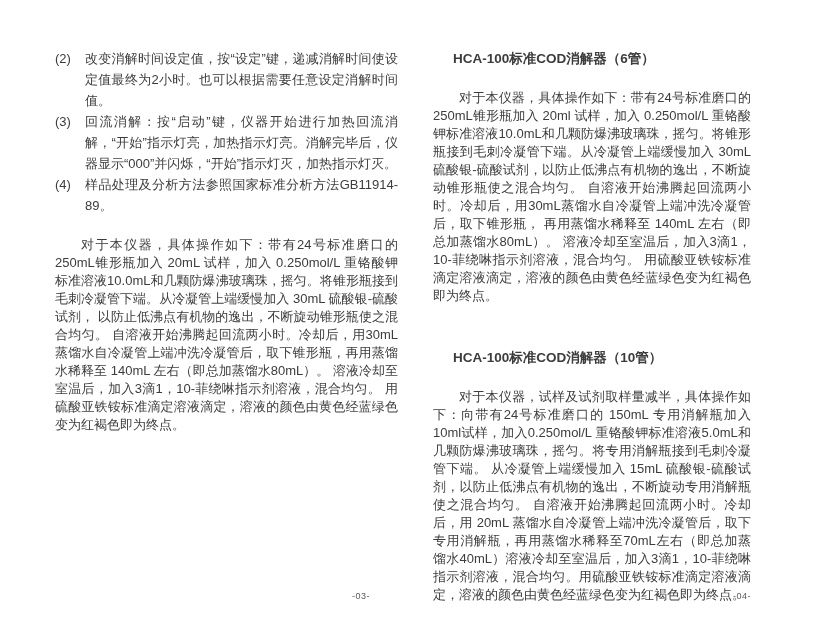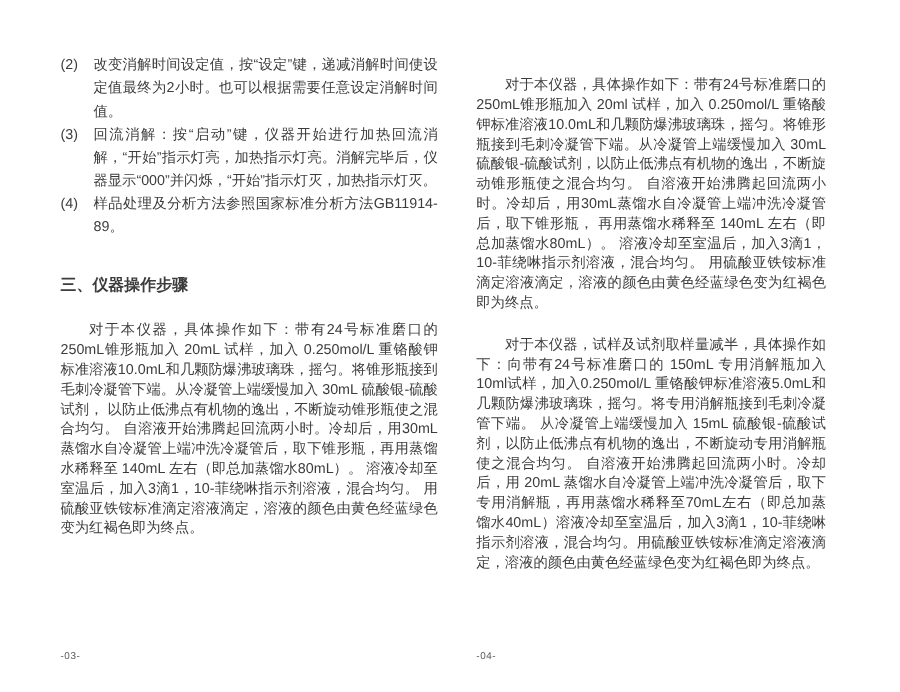--- a/index.html
+++ b/index.html
@@ -64,21 +64,21 @@
     text-align: justify;
     text-justify: inter-ideograph;
     text-indent: 26px;
   }
 
   .pagenum {
     position: absolute;
     top: 543px;
     left: 0;
     width: 100%;
-    text-align: left;
+    text-align: right;
     font-size: 9px;
     color: #595959;
     letter-spacing: 0.5px;
   }
   .page-left .pagenum { width: 315px; }
 </style>
 </head>
 <body>
 
 <div class="sheet">
@@ -93,32 +93,33 @@
       <div class="num-item">
         <span class="num">(3)</span>
         <span class="litext">回流消解：按“启动”键，仪器开始进行加热回流消解，“开始”指示灯亮，加热指示灯亮。消解完毕后，仪器显示“000”并闪烁，“开始”指示灯灭，加热指示灯灭。</span>
       </div>
       <div class="num-item">
         <span class="num">(4)</span>
         <span class="litext">样品处理及分析方法参照国家标准分析方法GB11914-89。</span>
       </div>
     </div>
 
-    <div class="section-heading">三、仪器操作步骤</div>
 
 
     <div class="body-par">对于本仪器，具体操作如下：带有24号标准磨口的250mL锥形瓶加入 20mL 试样，加入 0.250mol/L 重铬酸钾标准溶液10.0mL和几颗防爆沸玻璃珠，摇匀。将锥形瓶接到毛刺冷凝管下端。从冷凝管上端缓慢加入 30mL 硫酸银-硫酸试剂， 以防止低沸点有机物的逸出，不断旋动锥形瓶使之混合均匀。 自溶液开始沸腾起回流两小时。冷却后，用30mL蒸馏水自冷凝管上端冲洗冷凝管后，取下锥形瓶，再用蒸馏水稀释至 140mL 左右（即总加蒸馏水80mL）。 溶液冷却至室温后，加入3滴1，10-菲绕啉指示剂溶液，混合均匀。 用硫酸亚铁铵标准滴定溶液滴定，溶液的颜色由黄色经蓝绿色变为红褐色即为终点。</div>
 
     <div class="pagenum">-03-</div>
   </div>
 
   <div class="page page-right">
 
+    <div class="sub-heading first">HCA-100标准COD消解器（6管）</div>
 
     <div class="body-par">对于本仪器，具体操作如下：带有24号标准磨口的250mL锥形瓶加入 20ml 试样，加入 0.250mol/L 重铬酸钾标准溶液10.0mL和几颗防爆沸玻璃珠，摇匀。将锥形瓶接到毛刺冷凝管下端。从冷凝管上端缓慢加入 30mL 硫酸银-硫酸试剂，以防止低沸点有机物的逸出，不断旋动锥形瓶使之混合均匀。 自溶液开始沸腾起回流两小时。冷却后，用30mL蒸馏水自冷凝管上端冲洗冷凝管后，取下锥形瓶， 再用蒸馏水稀释至 140mL 左右（即总加蒸馏水80mL）。 溶液冷却至室温后，加入3滴1，10-菲绕啉指示剂溶液，混合均匀。 用硫酸亚铁铵标准滴定溶液滴定，溶液的颜色由黄色经蓝绿色变为红褐色即为终点。</div>
 
+    <div class="sub-heading second">HCA-100标准COD消解器（10管）</div>
 
     <div class="body-par">对于本仪器，试样及试剂取样量减半，具体操作如下：向带有24号标准磨口的 150mL 专用消解瓶加入10ml试样，加入0.250mol/L 重铬酸钾标准溶液5.0mL和几颗防爆沸玻璃珠，摇匀。将专用消解瓶接到毛刺冷凝管下端。 从冷凝管上端缓慢加入 15mL 硫酸银-硫酸试剂，以防止低沸点有机物的逸出，不断旋动专用消解瓶使之混合均匀。 自溶液开始沸腾起回流两小时。冷却后，用 20mL 蒸馏水自冷凝管上端冲洗冷凝管后，取下专用消解瓶，再用蒸馏水稀释至70mL左右（即总加蒸馏水40mL）溶液冷却至室温后，加入3滴1，10-菲绕啉指示剂溶液，混合均匀。用硫酸亚铁铵标准滴定溶液滴定，溶液的颜色由黄色经蓝绿色变为红褐色即为终点。</div>
 
     <div class="pagenum">-04-</div>
   </div>
 
 </div>
 
 </body></html>

